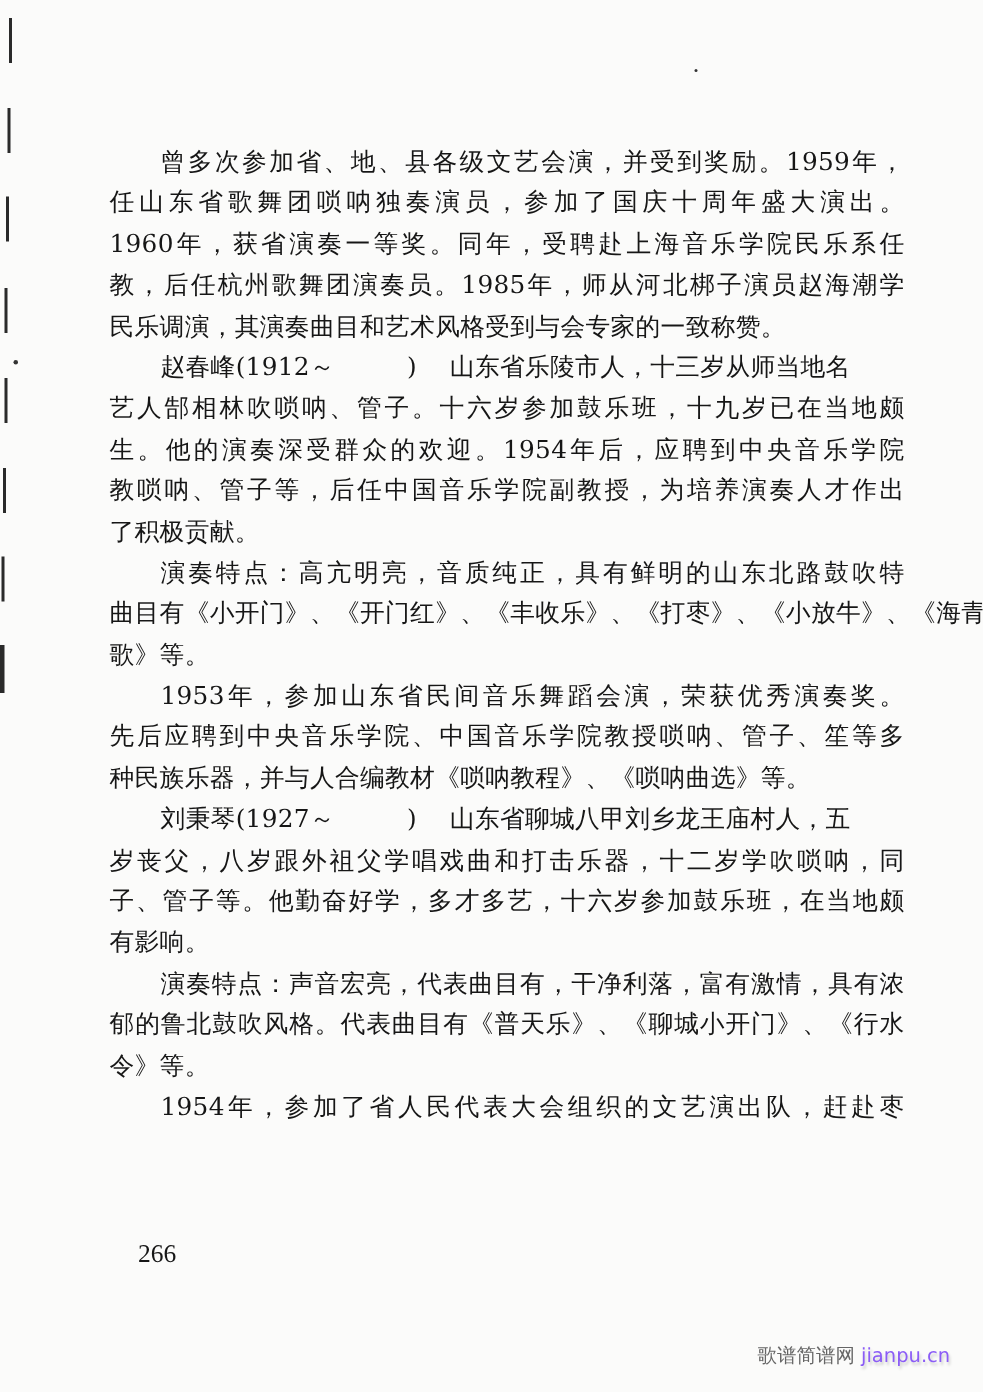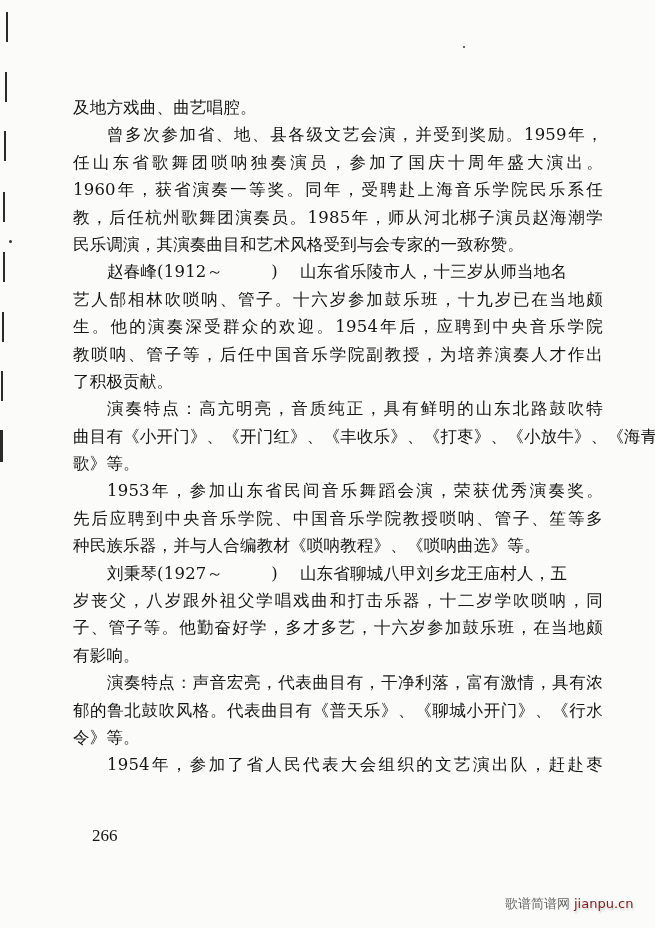--- a/index.html
+++ b/index.html
@@ -69,42 +69,41 @@
     .watermark {
       position: absolute;
       left: 505px;
       top: 895px;
       font-size: 13px;
       color: #666;
       font-family: "DejaVu Sans", sans-serif;
       white-space: nowrap;
     }
     .watermark .url {
-      color: #7f1d1d;
+      color: #8b5cf6;
       margin-left: 4px;
       text-shadow: 1px 2px 2px #ccc;
     }
   </style>
 </head>
 <body>
 
 <div class="binding-mark" style="left:6px;top:12px;height:30px;"></div>
 <div class="binding-mark" style="left:5px;top:72px;height:30px;"></div>
 <div class="binding-mark" style="left:4px;top:131px;height:30px;"></div>
 <div class="binding-mark" style="left:3px;top:192px;height:30px;"></div>
 <div class="binding-mark" style="left:3px;top:252px;height:30px;"></div>
 <div class="binding-mark" style="left:2px;top:312px;height:30px;"></div>
 <div class="binding-mark" style="left:1px;top:371px;height:30px;"></div>
 <div class="binding-mark" style="left:0px;top:430px;height:32px;width:3px;"></div>
 <div class="speck" style="left:9px;top:240px;"></div>
 <div class="speck" style="left:463px;top:46px;width:2px;height:2px;"></div>
 
 <main class="page-body">
 
-  <div class="line last">及地方戏曲、曲艺唱腔。</div>
 
   <div class="line indent">曾多次参加省、地、县各级文艺会演，并受到奖励。1959年，</div>
   <div class="line">任山东省歌舞团唢呐独奏演员，参加了国庆十周年盛大演出。</div>
   <div class="line">1960年，获省演奏一等奖。同年，受聘赴上海音乐学院民乐系任</div>
   <div class="line">教，后任杭州歌舞团演奏员。1985年，师从河北梆子演员赵海潮学</div>
   <div class="line last">民乐调演，其演奏曲目和艺术风格受到与会专家的一致称赞。</div>
 
   <div class="line indent last">
     <span class="name">赵春峰</span><span>(1912～</span><span class="gap"></span><span>)</span><span class="gap2"></span><span>山东省乐陵市人，十三岁从师当地名</span>
   </div>

